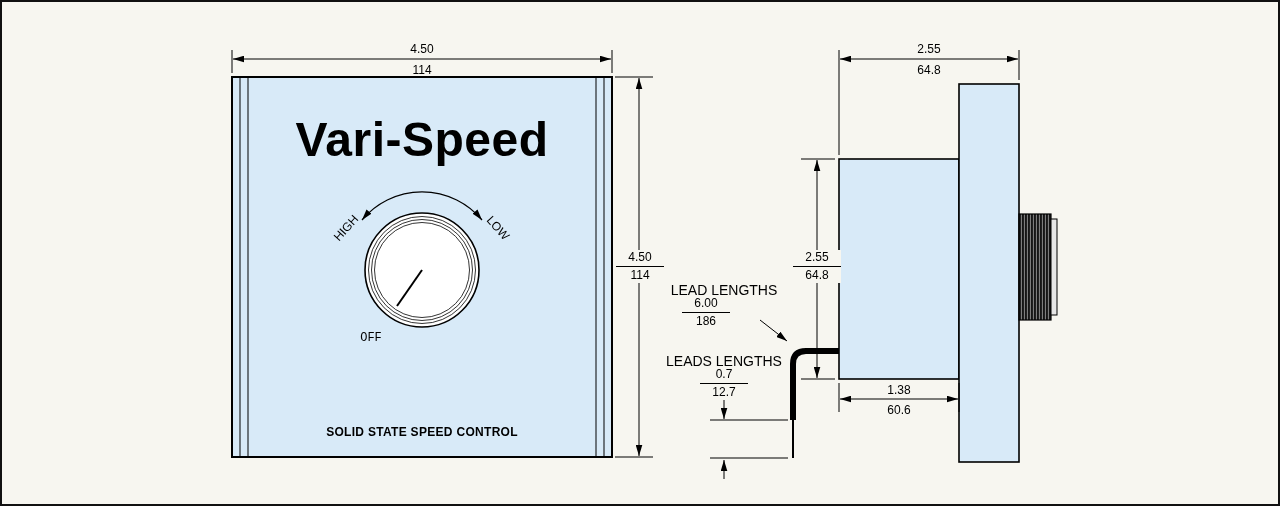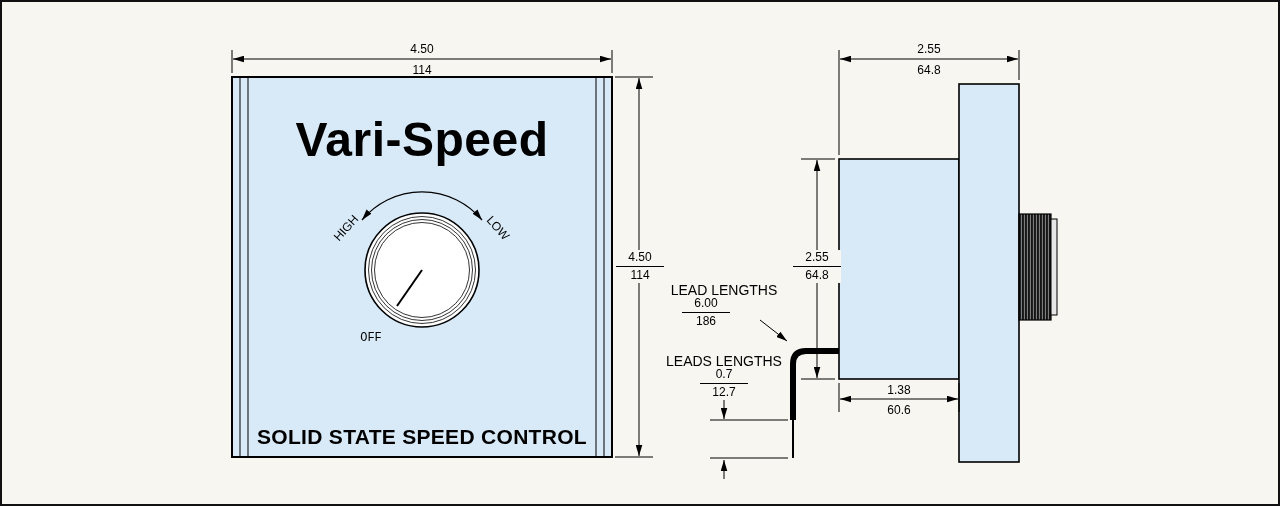--- a/index.html
+++ b/index.html
@@ -6,21 +6,21 @@
   html,body { background:#ffffff; font-family:"Liberation Sans", sans-serif; }
   .canvas {
     position:relative; width:1280px; height:506px;
     background:#f7f6f0; border:2px solid #111; overflow:hidden;
     color:#000;
   }
   svg.linework { position:absolute; left:0; top:0; }
   .label { position:absolute; color:#000; white-space:nowrap; }
   .center { text-align:center; }
   .title { font-size:48px; font-weight:bold; letter-spacing:0.5px; }
-  .footer { font-size:21px; font-weight:bold; letter-spacing:0.3px; }
+  .footer { font-size:12px; font-weight:bold; letter-spacing:0.3px; }
   .dial-lab { font-size:12px; }
   .dim { font-size:12px; }
   .small-lab { font-size:14px; }
   .rot-left  { transform:rotate(-48deg); transform-origin:center; }
   .rot-right { transform:rotate(48deg);  transform-origin:center; }
   .frac { position:absolute; text-align:center; font-size:12px; background:#f7f6f0; line-height:15px; }
   .frac .top { display:block; border-bottom:1px solid #000; padding:0 4px 1px 4px; }
   .frac .bot { display:block; padding-top:1px; }
   .frac.nobg { background:transparent; }
 </style>

